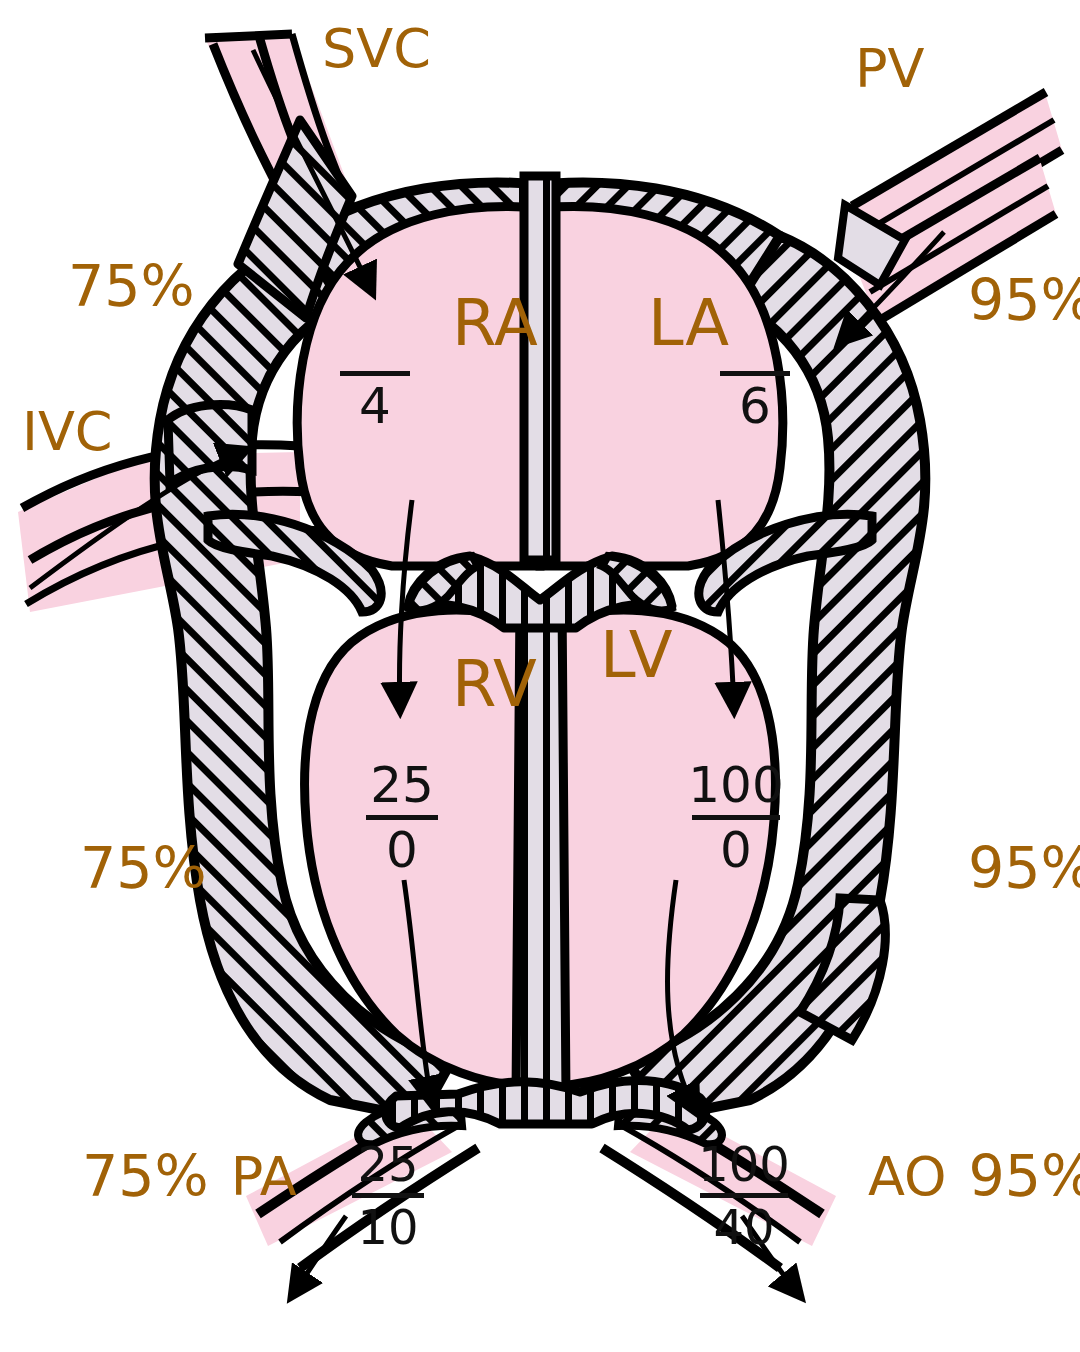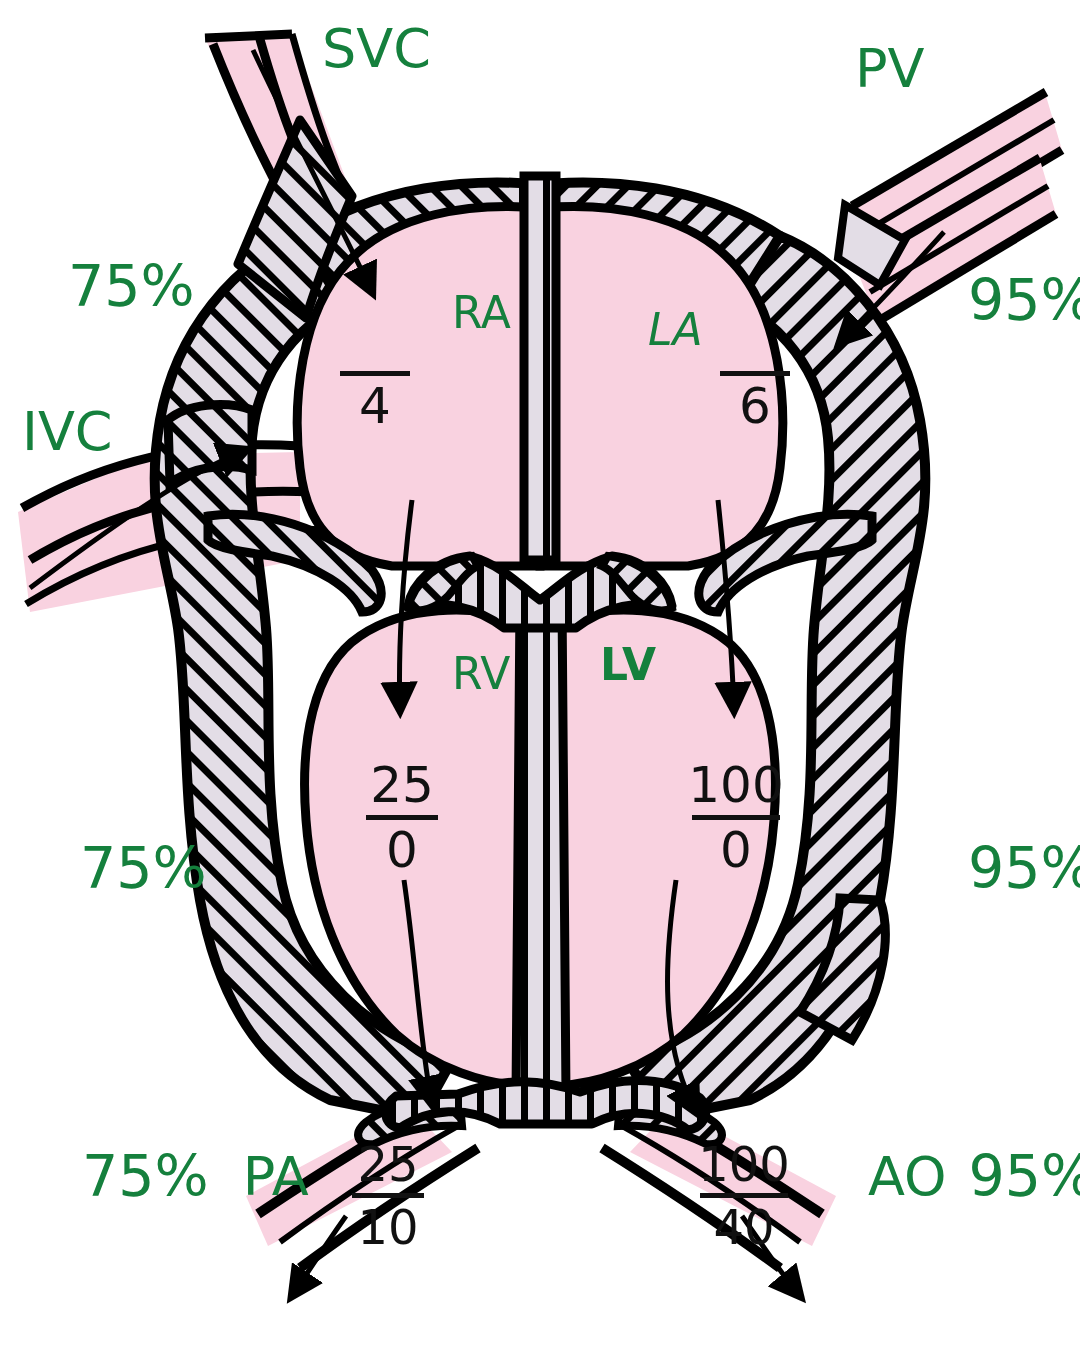--- a/index.html
+++ b/index.html
@@ -1,23 +1,23 @@
 <!DOCTYPE html>
 <html><head>
 <meta charset="utf-8">
 <style>
   html,body{margin:0;padding:0;background:#ffffff;}
   body{width:1080px;height:1352px;position:relative;overflow:hidden;
        font-family:"DejaVu Sans","Liberation Sans",sans-serif;}
   #stage{position:absolute;inset:0;width:1080px;height:1352px;}
   svg#heart{position:absolute;left:0;top:0;width:1080px;height:1352px;display:block;}
 
-  .lbl{position:absolute;color:#15803d;line-height:1;white-space:nowrap;}
+  .lbl{position:absolute;color:#a16207;line-height:1;white-space:nowrap;}
   .lbl.vessel{font-size:54px;}
-  .lbl.chamber{font-size:44px;}
+  .lbl.chamber{font-size:64px;}
   .lbl.sat{font-size:57px;}
 
   .frac{position:absolute;display:flex;flex-direction:column;align-items:center;
         line-height:1;color:#111111;}
   .frac .num{font-size:50px;padding:0 2px;}
   .frac .num.blank{visibility:hidden;}
   .frac .bar{height:5px;background:#111111;width:100%;min-width:60px;margin:5px 0;}
   .frac .den{font-size:50px;padding:0 2px;}
   .frac.small .num,.frac.small .den{font-size:48px;}
 
@@ -183,57 +183,57 @@
   <div class="lbl vessel" style="left:855px;top:42px;text-align:center;">PV</div>
 
   <div class="lbl sat" style="left:68px;top:258px;">75%</div>
 
   <div class="lbl sat" style="left:968px;top:272px;">95%</div>
 
   <div class="lbl vessel" style="left:22px;top:405px;">IVC</div>
 
   <div class="lbl chamber" style="left:452px;top:291px;">RA</div>
 
-  <div class="lbl chamber" style="left:648px;top:308px;font-style:italic;">LA</div>
+  <div class="lbl chamber" style="left:648px;top:291px;">LA</div>
 
   <div class="frac" style="left:340px;top:366px;width:70px;">
     <span class="num blank"></span>
     <span class="bar"></span>
     <span class="den">4</span>
   </div>
 
   <div class="frac" style="left:720px;top:366px;width:70px;">
     <span class="num blank"></span>
     <span class="bar"></span>
     <span class="den">6</span>
   </div>
 
   <div class="lbl chamber" style="left:452px;top:643px;margin-top:9px;">RV</div>
 
-  <div class="lbl chamber" style="left:600px;top:643px;font-weight:bold;">LV</div>
+  <div class="lbl chamber" style="left:600px;top:623px;">LV</div>
 
   <div class="frac" style="left:366px;top:760px;width:72px;">
     <span class="num">25</span>
     <span class="bar"></span>
     <span class="den">0</span>
   </div>
 
   <div class="frac" style="left:692px;top:760px;width:88px;">
     <span class="num">100</span>
     <span class="bar"></span>
     <span class="den">0</span>
   </div>
 
   <div class="lbl sat" style="left:80px;top:840px;">75%</div>
 
   <div class="lbl sat" style="left:968px;top:840px;">95%</div>
 
   <div class="rowgroup" style="left:82px;top:1148px;">
     <span class="lbl sat" style="position:static;">75%</span>
-    <span class="lbl vessel" style="position:static;margin-left:12px;">PA</span>
+    <span class="lbl vessel" style="position:static;">PA</span>
   </div>
 
   <div class="frac small" style="left:352px;top:1140px;width:72px;">
     <span class="num">25</span>
     <span class="bar"></span>
     <span class="den">10</span>
   </div>
 
   <div class="frac small" style="left:700px;top:1140px;width:88px;">
     <span class="num">100</span>

